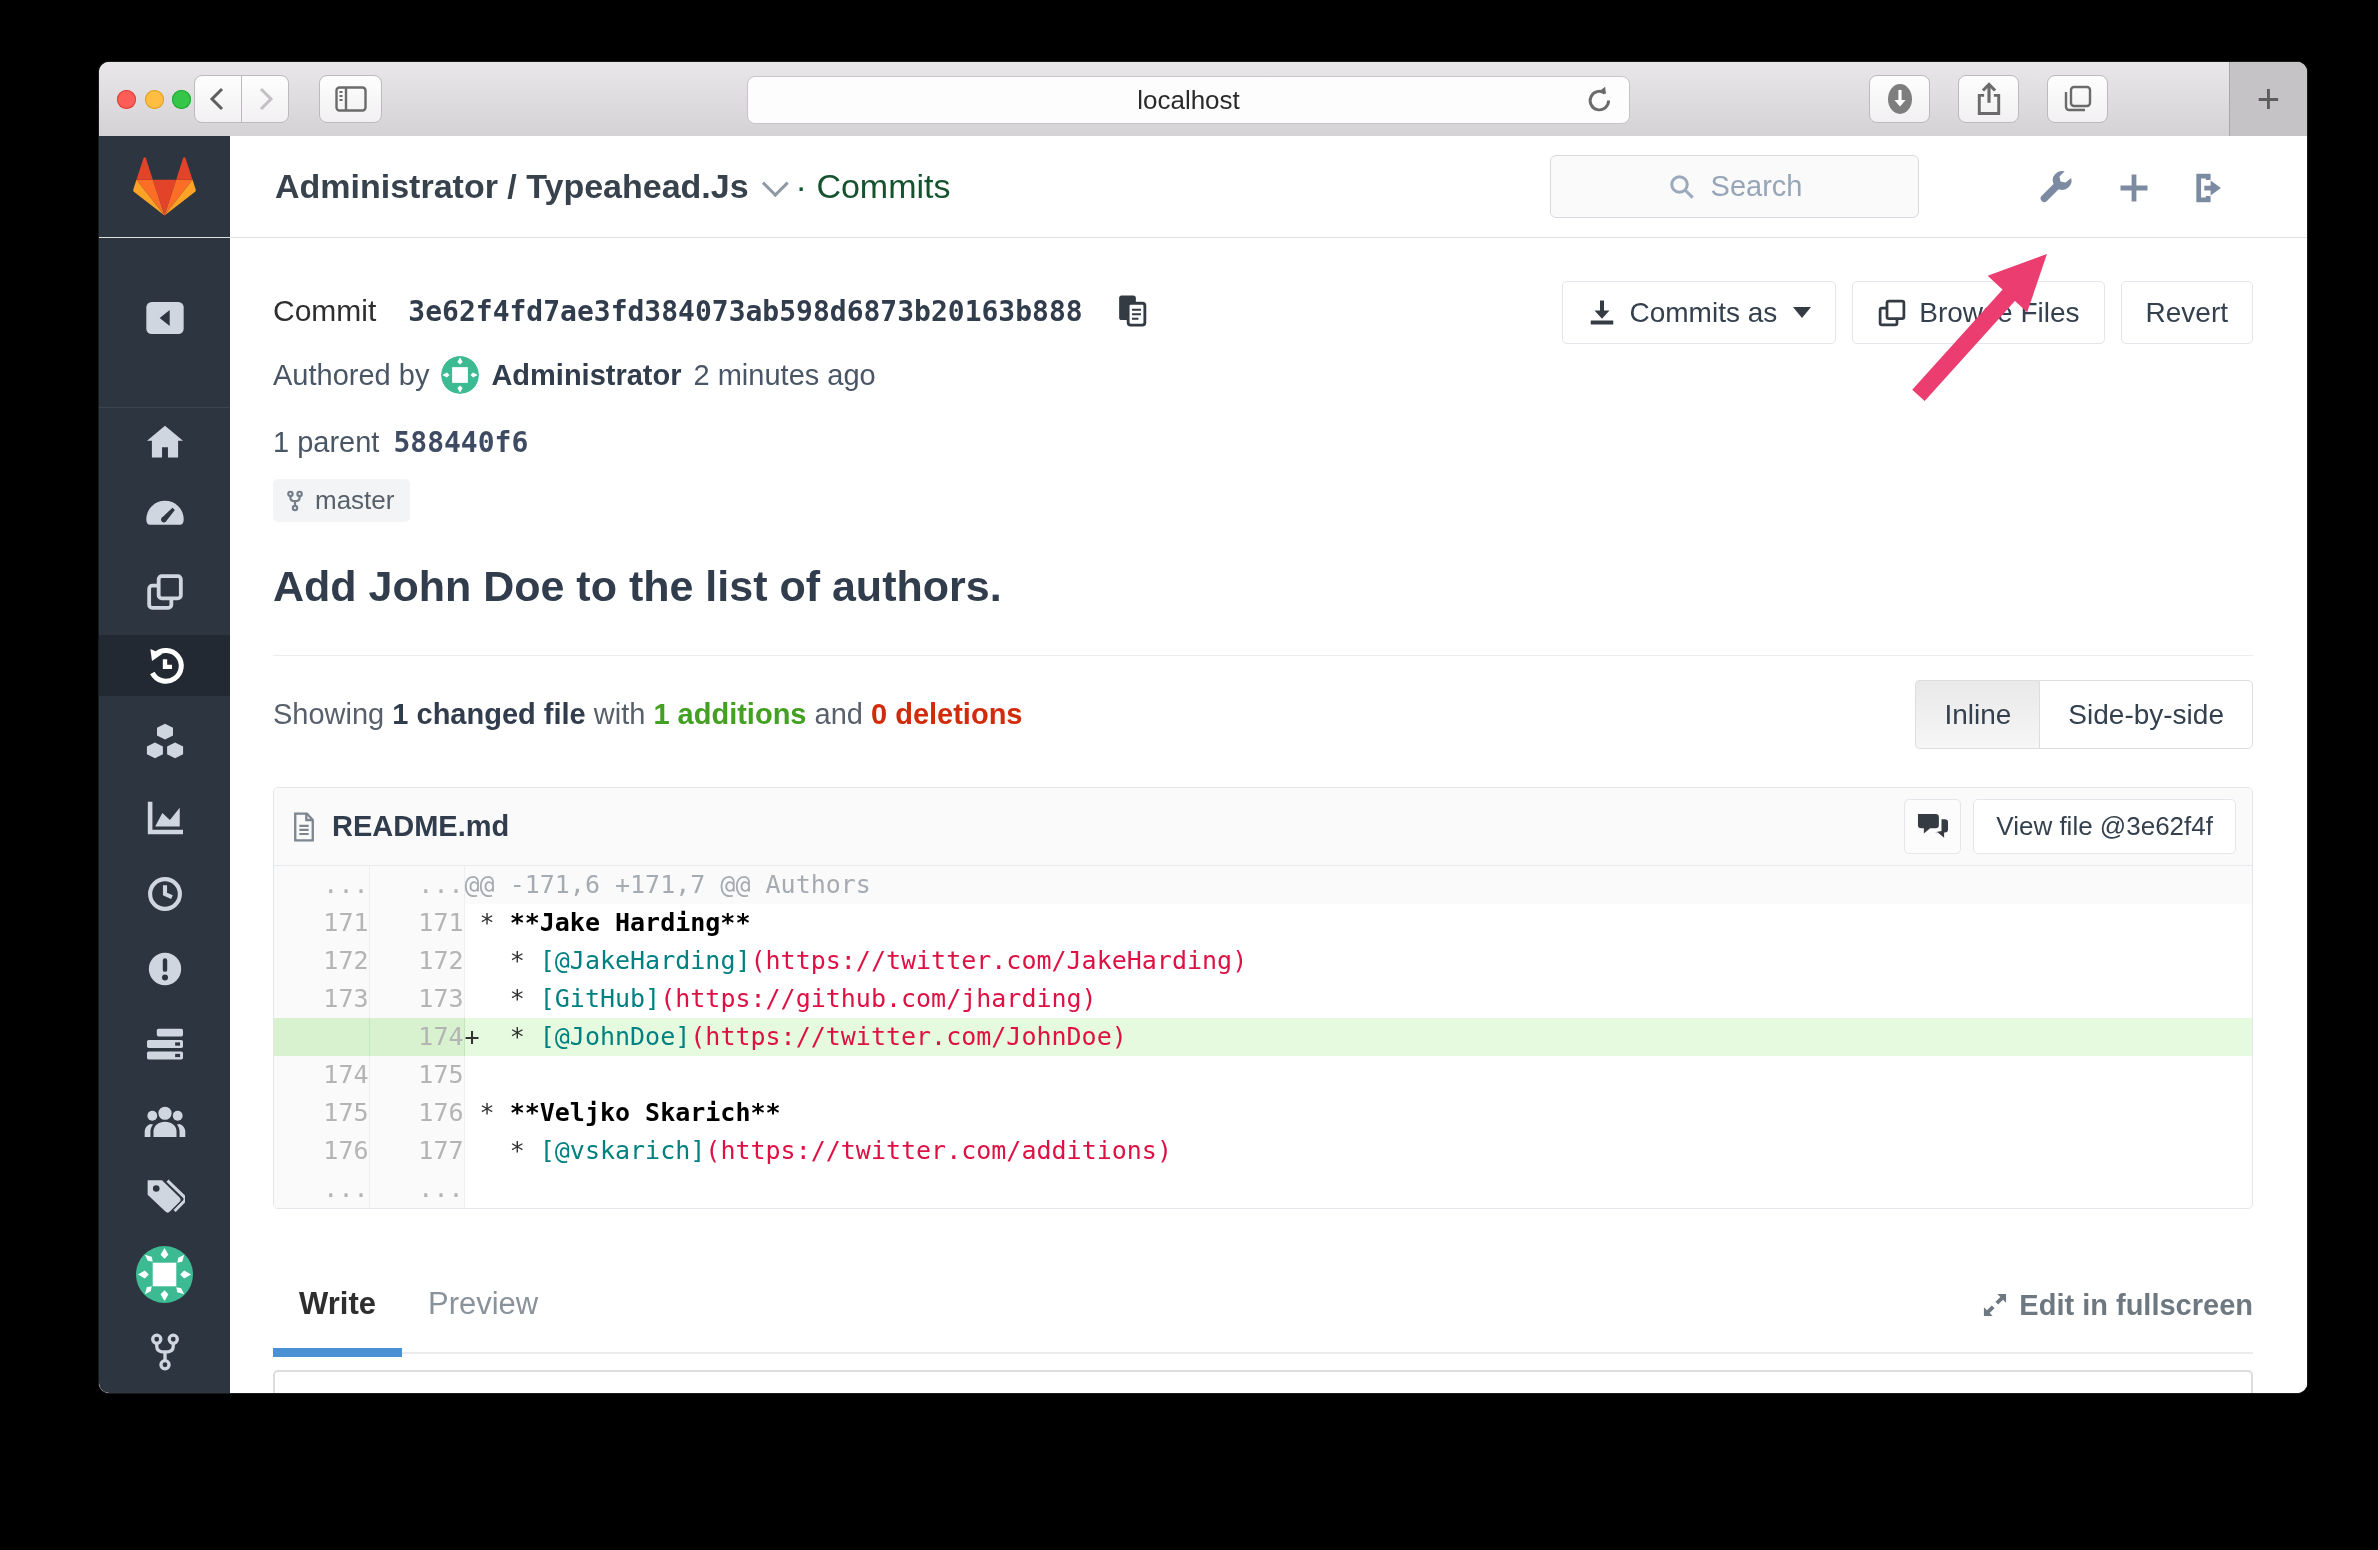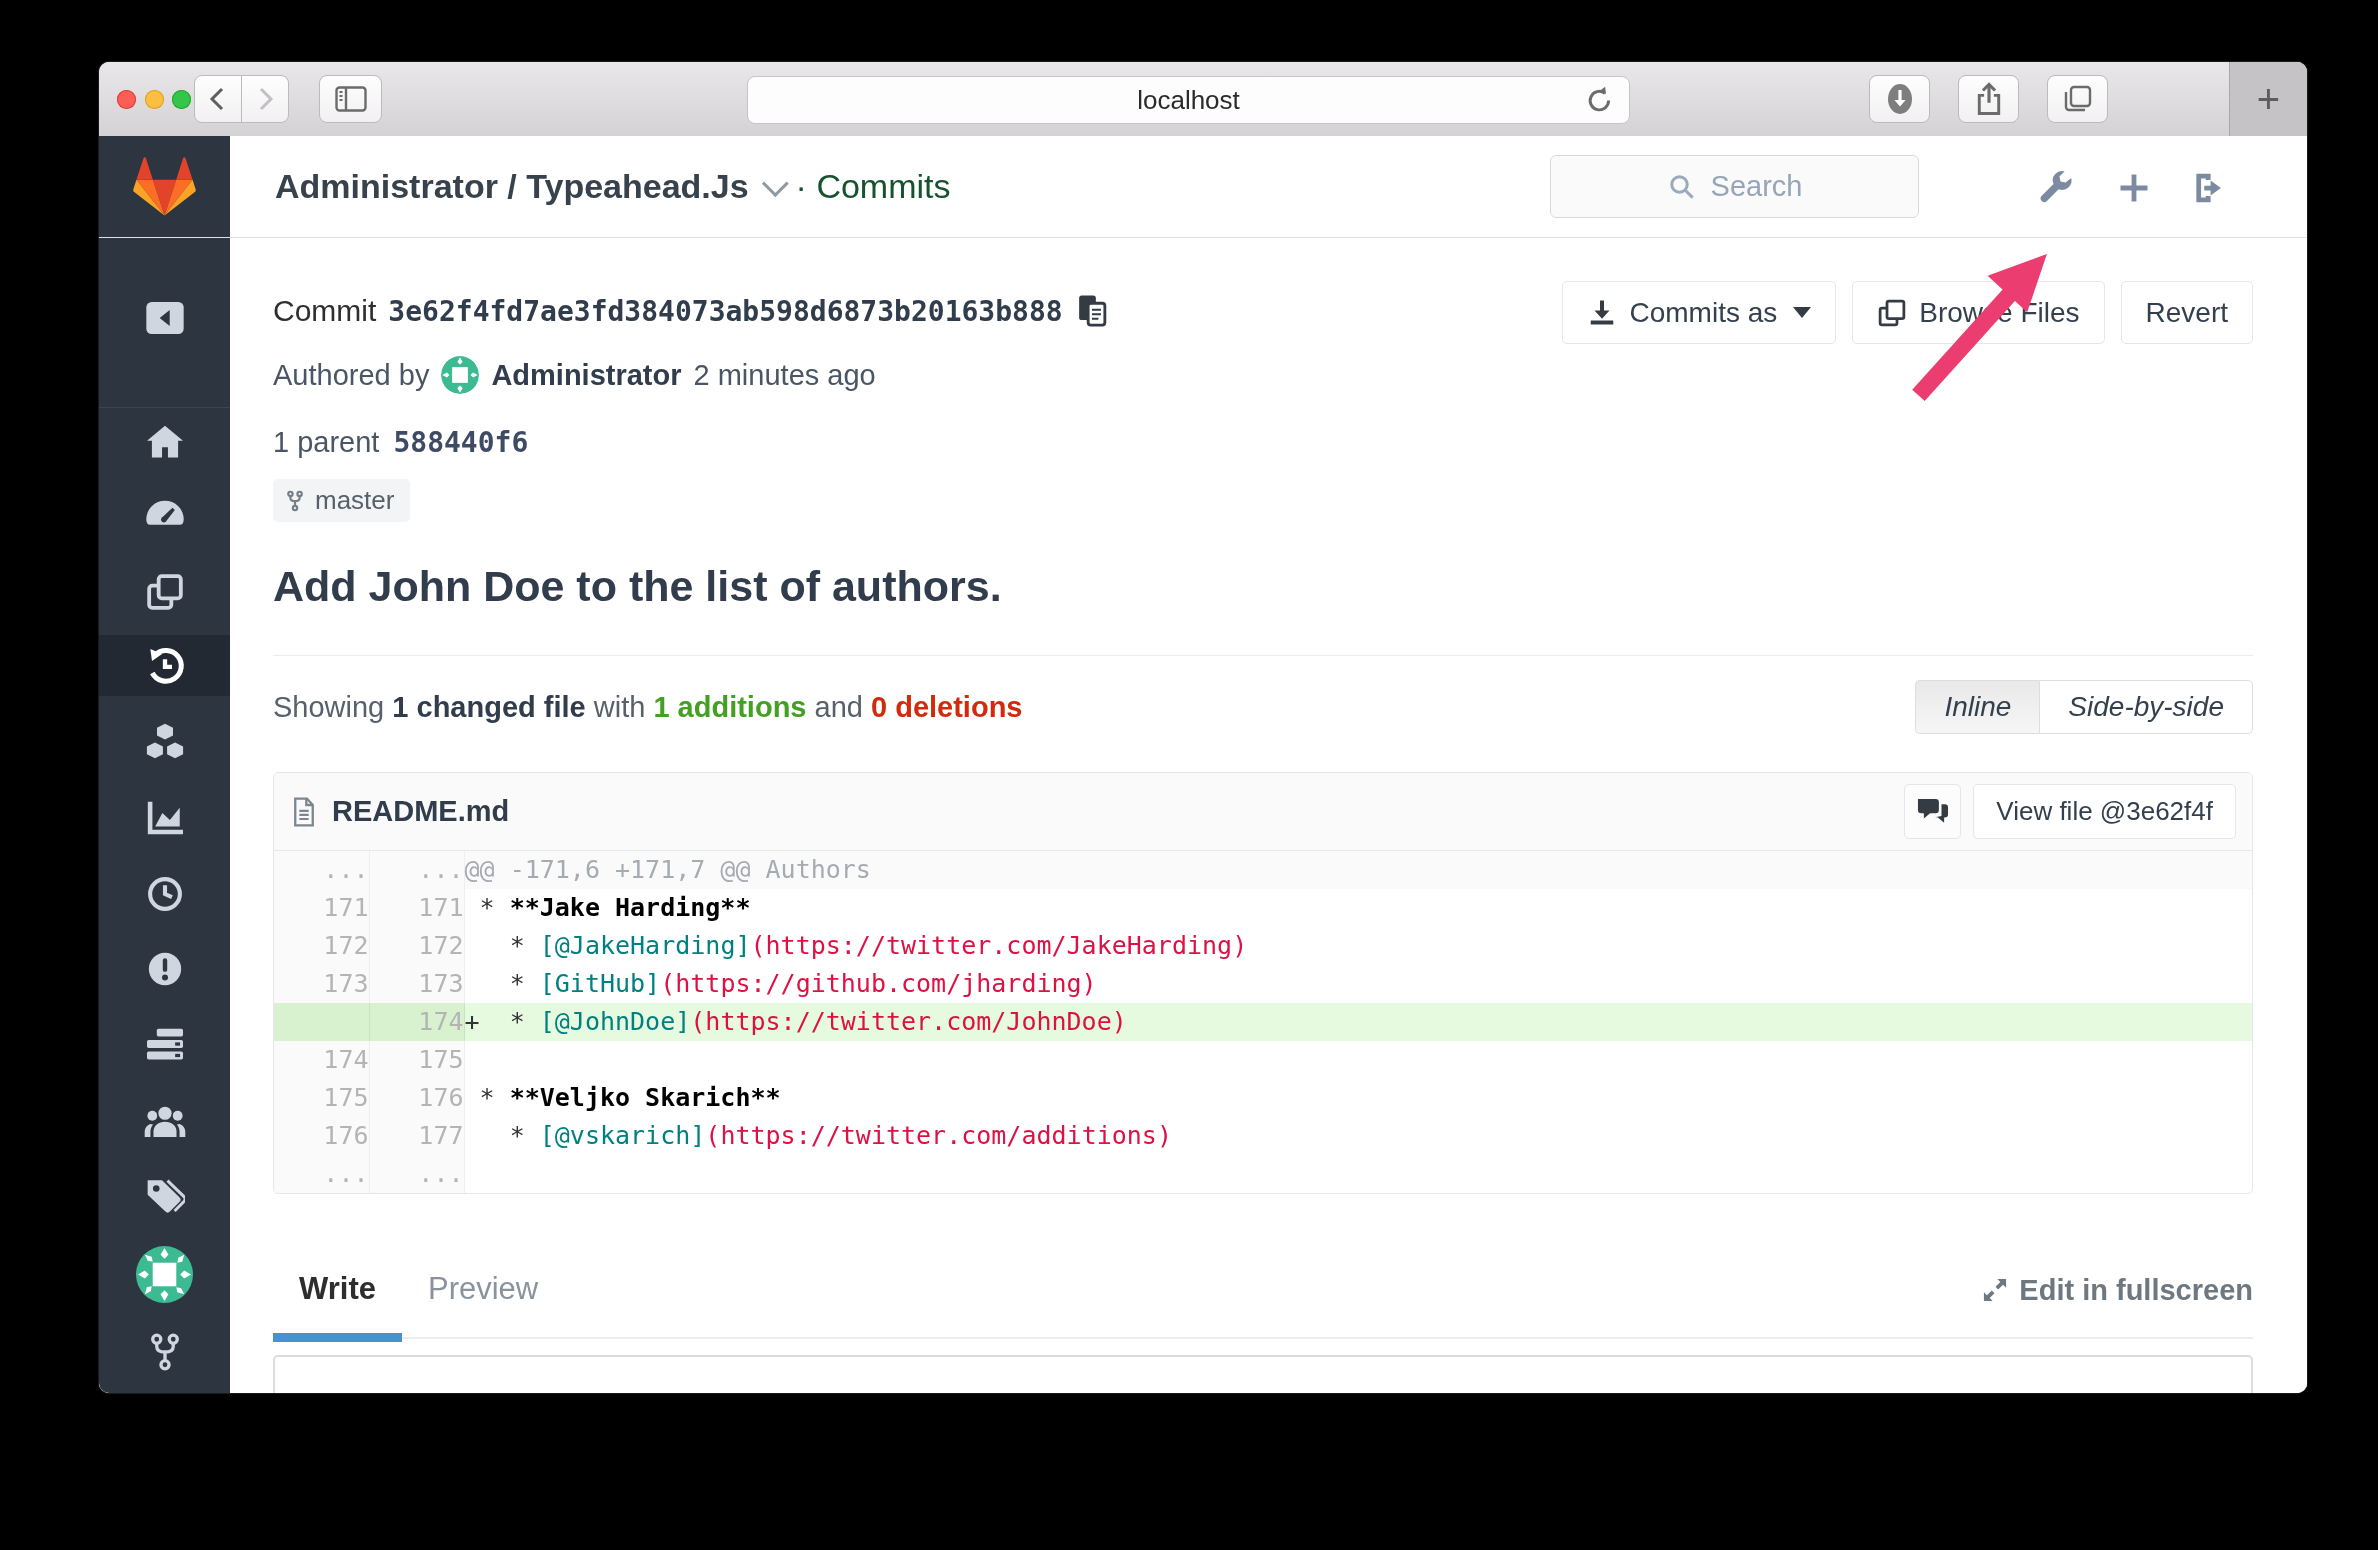--- a/index.html
+++ b/index.html
@@ -34,40 +34,40 @@
   .sidebar{position:absolute;left:0;top:101px;width:131px;bottom:0;background:#2d3640;}
   .s-item{position:absolute;left:0;width:131px;height:61px;display:flex;align-items:center;justify-content:center;}
   .s-item.active{background:#222933;}
   .s-sep{position:absolute;left:0;width:131px;border-top:1px solid #3d4650;}
 
   
   .main{position:absolute;left:131px;top:101px;right:0;bottom:0;background:#fff;overflow:hidden;}
   .content{margin:0 54px 0 43px;position:relative;}
 
   .commit-row{margin-top:44px;display:flex;justify-content:space-between;align-items:flex-start;}
-  .commit-line{font-size:30px;color:#2e2e2e;display:flex;align-items:center;gap:12px;padding-top:12px;}
+  .commit-line{font-size:30px;color:#2e2e2e;display:flex;align-items:center;gap:32px;padding-top:12px;}
   .sha{font-weight:700;color:#313d4c;font-size:28px;}
   .btn{display:inline-flex;align-items:center;justify-content:center;gap:12px;height:63px;padding:0 24px;background:#fff;border:1px solid #e3e6ea;border-radius:5px;font-size:28px;color:#34404d;box-sizing:border-box;white-space:nowrap;}
   .btn-row{display:flex;gap:16px;}
   .caret-down{width:0;height:0;border-left:9px solid transparent;border-right:9px solid transparent;border-top:11px solid #343b43;display:inline-block;margin-left:4px;}
   .authored-row{margin-top:12px;display:flex;align-items:center;gap:12px;font-size:29px;color:#4a5665;}
   .authored-row .author{font-weight:700;color:#313d4c;}
   .avatar-sm{width:38px;height:38px;border-radius:50%;overflow:hidden;flex:0 0 auto;}
   .parent-row{margin-top:32px;font-size:29px;color:#4a5665;display:flex;align-items:center;gap:14px;}
   .parent-sha{font-weight:700;color:#3e4b63;font-size:28px;}
   .branch-row{margin-top:20px;}
   .badge{display:inline-flex;align-items:center;gap:10px;background:#f2f4f5;border-radius:5px;padding:6px 16px 6px 12px;font-size:26px;color:#57606b;}
   .commit-msg{margin-top:40px;font-size:43px;font-weight:600;color:#313d4c;padding-bottom:44px;border-bottom:1px solid #ececec;}
   .summary-row{padding:24px 0 26px;display:flex;justify-content:space-between;align-items:center;}
   .summary{font-size:29px;color:#57606b;}
   .summary .em{font-weight:700;color:#313d4c;}
   .summary .add{font-weight:700;color:#44a022;}
   .summary .del{font-weight:700;color:#d22b0b;}
   .toggle{display:flex;}
-  .tbtn{height:54px;display:flex;align-items:center;justify-content:center;padding:0 28px;border:1px solid #dddddd;font-size:28px;color:#34404d;background:#fff;box-sizing:border-box;font-style:italic;}
+  .tbtn{height:69px;display:flex;align-items:center;justify-content:center;padding:0 28px;border:1px solid #dddddd;font-size:28px;color:#34404d;background:#fff;box-sizing:border-box;}
   .tbtn.first{border-radius:5px 0 0 5px;border-right:none;}
   .tbtn.last{border-radius:0 5px 5px 0;}
   .tbtn.active{background:linear-gradient(#e9e9e9,#f6f6f6);}
 
   
   .diff-box{margin-top:12px;border:1px solid #e3e6ea;border-radius:5px;overflow:hidden;}
   .file-head{height:77px;background:#fafafa;border-bottom:1px solid #e7eaed;display:flex;align-items:center;padding:0 16px;gap:14px;}
   .file-name{font-weight:700;font-size:29px;color:#313d4c;}
   .file-actions{margin-left:auto;display:flex;gap:12px;align-items:center;}
   .sq-btn{width:57px;height:55px;background:#fcfcfc;border:1px solid #e3e6ea;border-radius:5px;display:flex;align-items:center;justify-content:center;box-sizing:border-box;}

